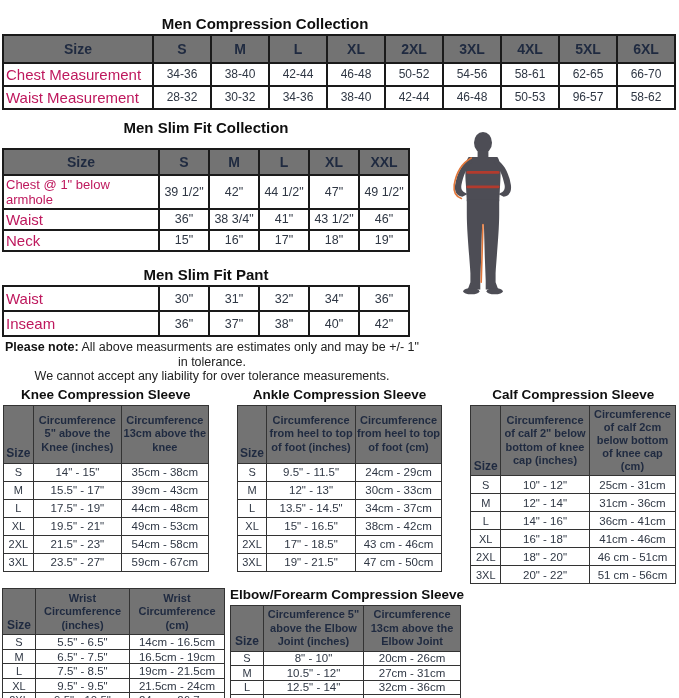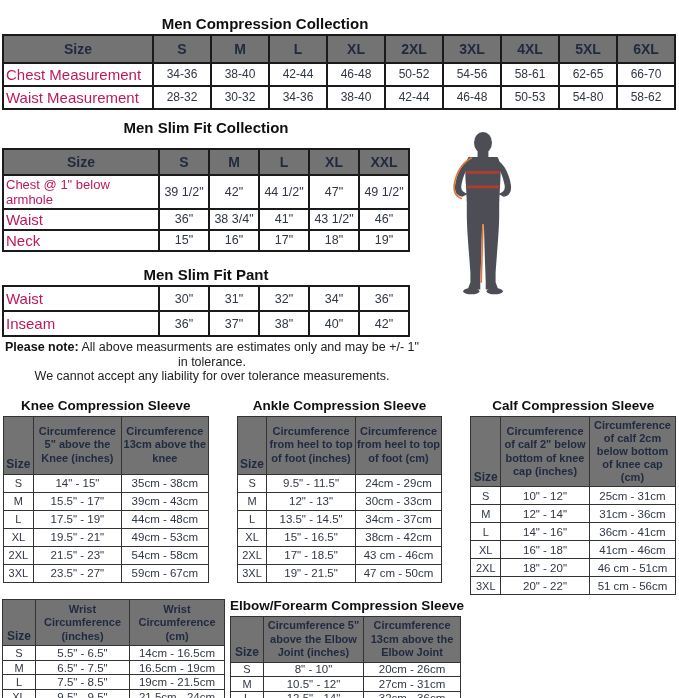--- a/index.html
+++ b/index.html
@@ -29,21 +29,21 @@
   .t3 td { height:21px; font-size:12.5px; }
   .grid.big td.lbl { text-align:left; font-size:15px; color:#be185d; }
   .t2 tbody tr td.lbl, .t3 tbody tr td.lbl { font-size:16px; }
   .t2 tbody tr:first-of-type td.lbl { font-size:13px; }
 
   
   .note { width:424px; margin-top:3px; text-align:center; font-size:12.5px; color:#222; line-height:1.15; }
   .note b { color:#111; }
 
   
-  .row3 { display:flex; justify-content:space-between; padding:0 3px; margin-top:16px;gap:28px; }
+  .row3 { display:flex; justify-content:space-between; padding:0 3px; margin-top:5px;gap:28px; }
   .row2 { display:flex; gap:5px; padding-left:2px; margin-top:4px; }
   .grid.small th, .grid.small td { border:1px solid #333; }
   .grid.small th { font-size:11px; line-height:1.2; padding:2px 1px; vertical-align:middle; text-align:center; }
   .grid.small th.szh { vertical-align:bottom; font-size:12px; padding-bottom:2px; }
   .row3 .grid.small thead tr { height:58px; }
   .row2 .grid.small thead tr { height:46px; }
   .grid.small td { font-size:11.5px; padding:1px; }
   .row3 .grid.small td { height:15px; }
   .row2 .grid.small td { height:13.5px; padding:0 1px; }
   .grid.small td.sz { font-size:11px; }
@@ -101,21 +101,21 @@
 
         <tr>
           <td class="lbl">Waist Measurement</td>
           <td>28-32</td>
           <td>30-32</td>
           <td>34-36</td>
           <td>38-40</td>
           <td>42-44</td>
           <td>46-48</td>
           <td>50-53</td>
-          <td>54-80</td>
+          <td>96-57</td>
           <td>58-62</td>
         </tr>
       </tbody>
   </table>
 
   <div class="big-title t2-title">Men Slim Fit Collection</div>
   <table class="grid big t2">
     <colgroup>
       <col style="width:156px">
         <col style="width:50px">

